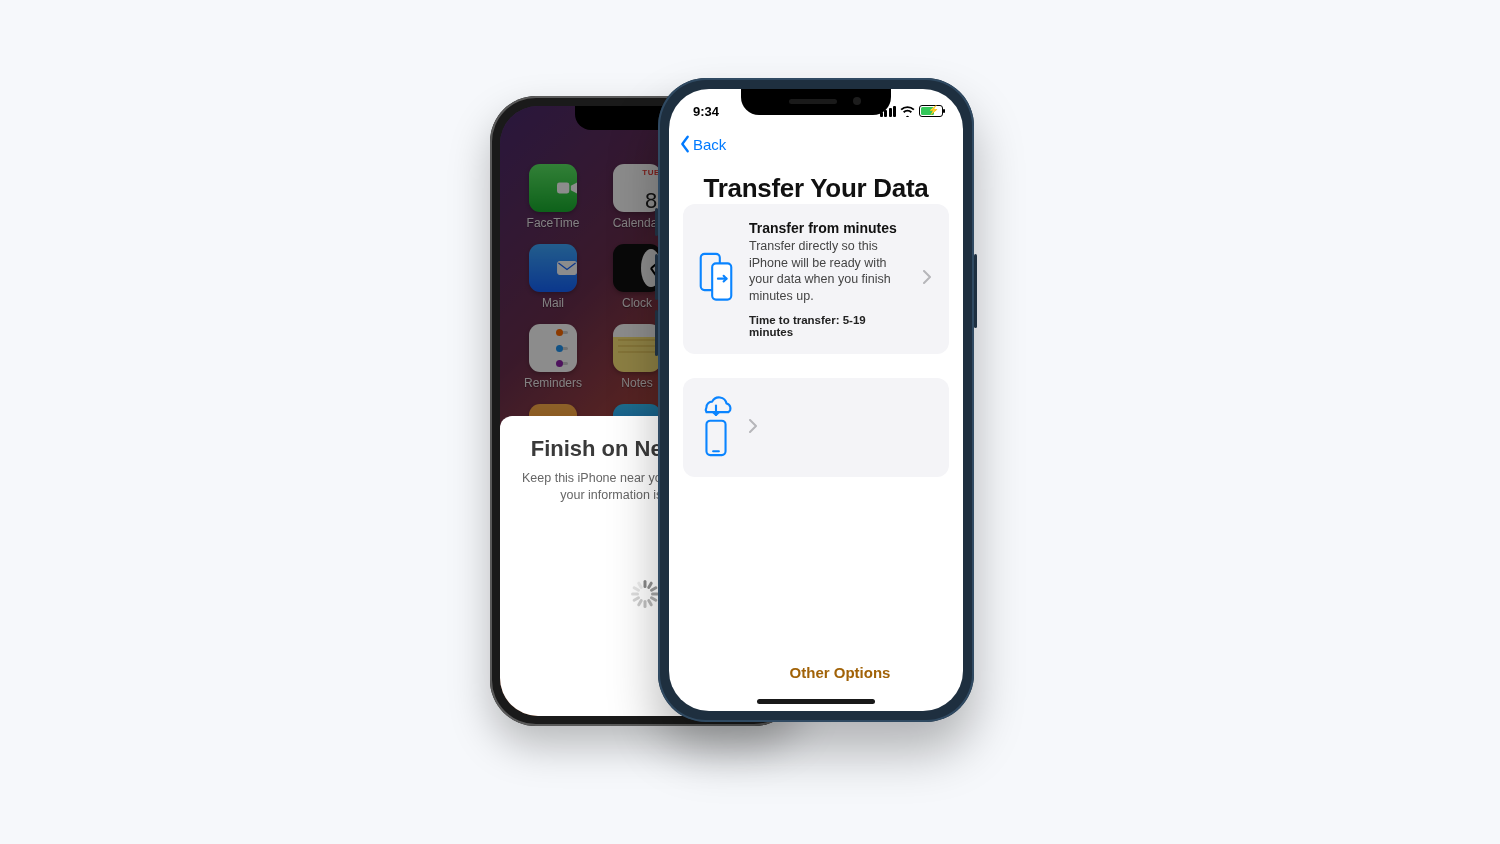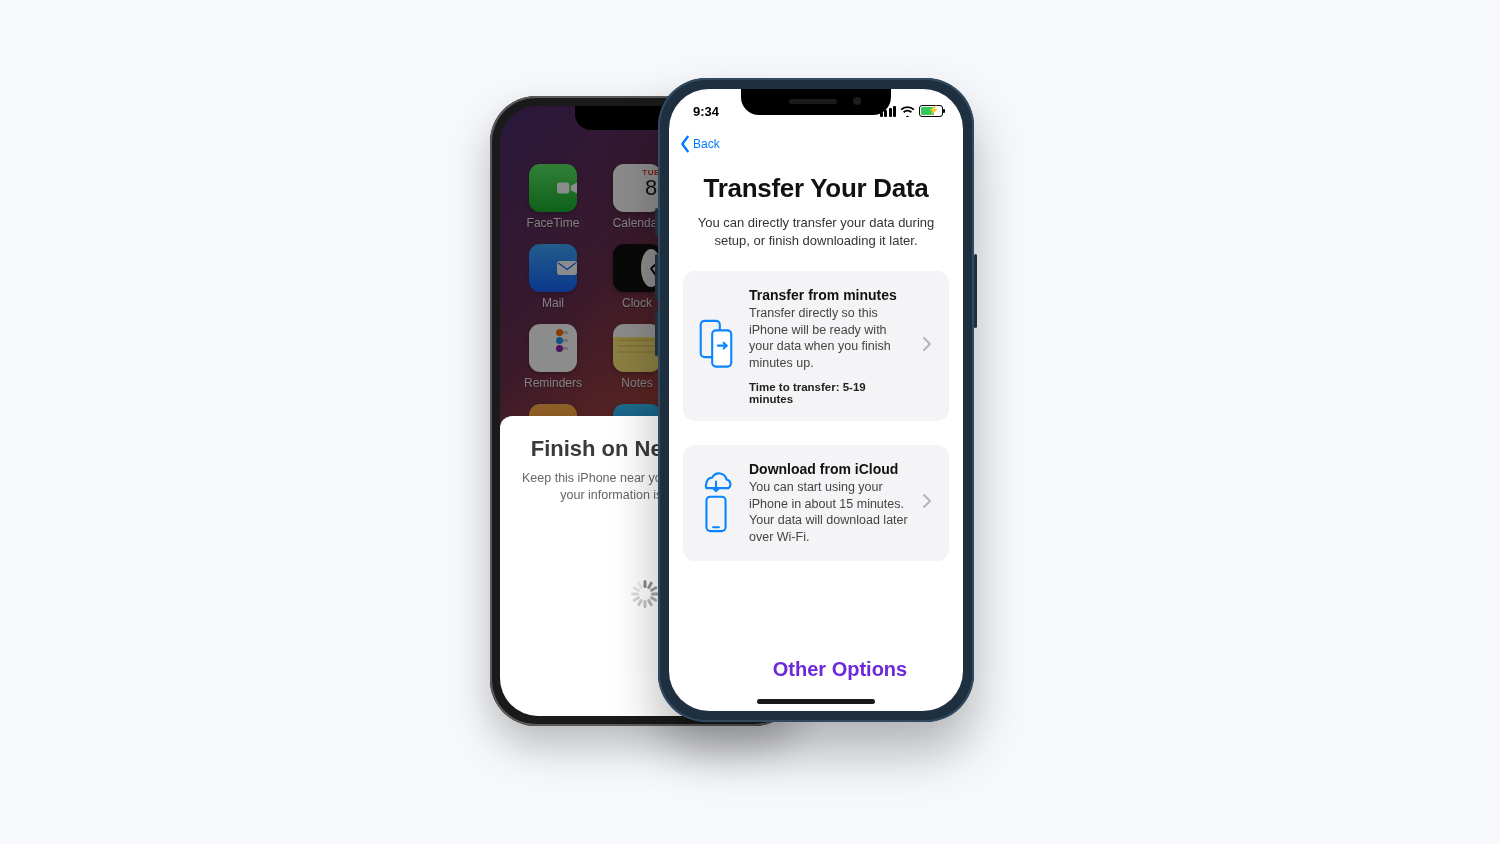--- a/index.html
+++ b/index.html
@@ -58,21 +58,21 @@
     grid-template-columns: 62px 62px;
     column-gap: 22px;
     row-gap: 14px;
   }
   .app {
     width: 62px; text-align: center;
   }
   .app .tile {
     width: 48px; height: 48px; margin: 0 auto 4px auto;
     border-radius: 11px;
-    display: flex; align-items: center; justify-content: flex-start;
+    display: flex; align-items: center; justify-content: space-between;
     color: #fff; font-size: 20px;
     box-shadow: 0 2px 4px rgba(0,0,0,0.25);
     padding-left: 28px;
   }
   .app .lbl {
     font-size: 12px;
     color: rgba(255,255,255,0.9);
     text-shadow: 0 1px 1px rgba(0,0,0,0.4);
     white-space: nowrap;
   }
@@ -197,21 +197,21 @@
   .batt .fill { position:absolute; left:1px; top:1px; bottom:1px; width:60%; background:#34c759; border-radius:1.5px; }
   .batt .bolt { position:absolute; left:40%; top:-1px; font-size:9px; color:#fff; }
 
   .nav-bar {
     position:absolute; top:40px; left:0; right:0; height:30px;
     display:flex; align-items:center;
     padding: 0 10px;
   }
   .back-btn {
     display:flex; align-items:center; gap:2px;
-    color:#007aff; font-size:12px;
+    color:#007aff; font-size:15px;
     cursor:pointer;
   }
   .back-btn svg { width:12px; height:18px; }
 
   .content {
     position:absolute; top:80px; left:0; right:0; bottom:0;
     padding: 0 14px;
   }
   .title {
     text-align:center; font-size:26px; font-weight:700; color:#111; letter-spacing:-0.3px;
@@ -244,21 +244,21 @@
     font-size:11.5px; color:#222; margin-top:10px; font-weight:600;
   }
   .card .chev {
     flex: 0 0 14px; color:#b6b6ba;
   }
   .card .chev svg { width:8px; height:14px; }
 
   .footer-link {
     position:absolute; left:0; right:0; bottom:30px;
     text-align:center;
-    color:#6d28d9; font-size:20px; font-weight:600;
+    color:#a16207; font-size:15px; font-weight:600;
     cursor:pointer;
     padding-left:48px;
   }
   .home-ind {
     position:absolute; left:50%; bottom:7px; transform:translateX(-50%);
     width:118px; height:5px; background:#000; border-radius:3px; opacity:0.9;
   }
 </style>
 </head>
 <body>
@@ -401,21 +401,20 @@
         <div class="back-btn">
           <svg viewBox="0 0 12 20" fill="none" stroke="#007aff" stroke-width="2.6" stroke-linecap="round" stroke-linejoin="round">
               <path d="M9 2 L3 10 L9 18"></path>
             </svg>
           <span>Back</span>
         </div>
       </div>
 
       <div class="content">
         <div class="title">Transfer Your Data</div>
-        <div class="sub">You can directly transfer your data during setup, or finish downloading it later.</div>
 
         <div class="card">
           <div class="ic">
             <svg viewBox="0 0 44 56" fill="none" stroke="#0a84ff" stroke-width="2.2" stroke-linecap="round" stroke-linejoin="round">
               <rect x="6" y="4" width="20" height="38" rx="4"></rect>
               <rect x="18" y="14" width="20" height="38" rx="4" fill="#fff"></rect>
               <path d="M24 30 L33 30"></path>
                 <path d="M30 27 L33 30 L30 33"></path>
             </svg>
           </div>
@@ -434,24 +433,20 @@
         <div class="card">
           <div class="ic">
             <svg viewBox="0 0 44 66" fill="none" stroke="#0a84ff" stroke-width="2.2" stroke-linecap="round" stroke-linejoin="round">
               <path d="M12 14 a6 6 0 0 1 6 -6 a8 8 0 0 1 15 2 a5 5 0 0 1 2 9 H12 a5 5 0 0 1 0 -5 Z"></path>
               <path d="M22 12 L22 22"></path>
                 <path d="M19 19 L22 22 L25 19"></path>
               <rect x="12" y="28" width="20" height="36" rx="4"></rect>
               <line x1="19" y1="60" x2="25" y2="60"></line>
             </svg>
           </div>
-          <div class="txt">
-            <div class="t">Download from iCloud</div>
-            <div class="d">You can start using your iPhone in about 15 minutes. Your data will download later over Wi-Fi.</div>
-          </div>
           <div class="chev">
             <svg viewBox="0 0 8 14" fill="none" stroke="#b6b6ba" stroke-width="2" stroke-linecap="round" stroke-linejoin="round">
                 <path d="M1 1 L7 7 L1 13"></path>
               </svg>
           </div>
         </div>
 
         <div class="footer-link">Other Options</div>
         <div class="home-ind"></div>
       </div>

